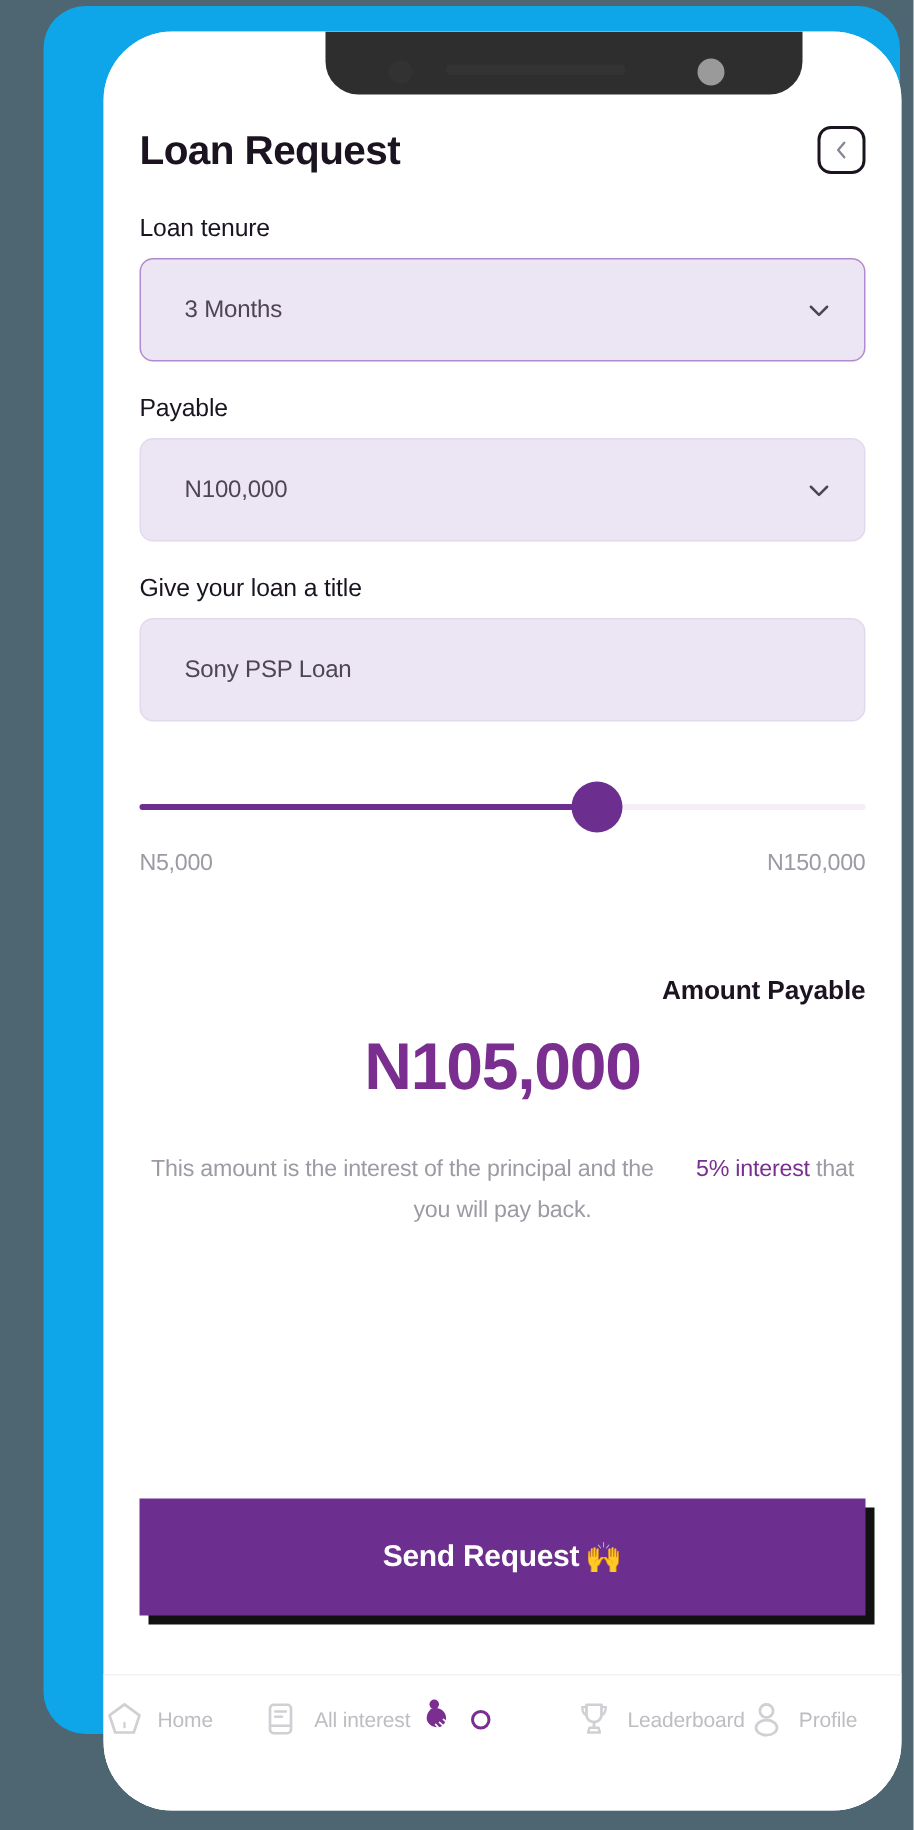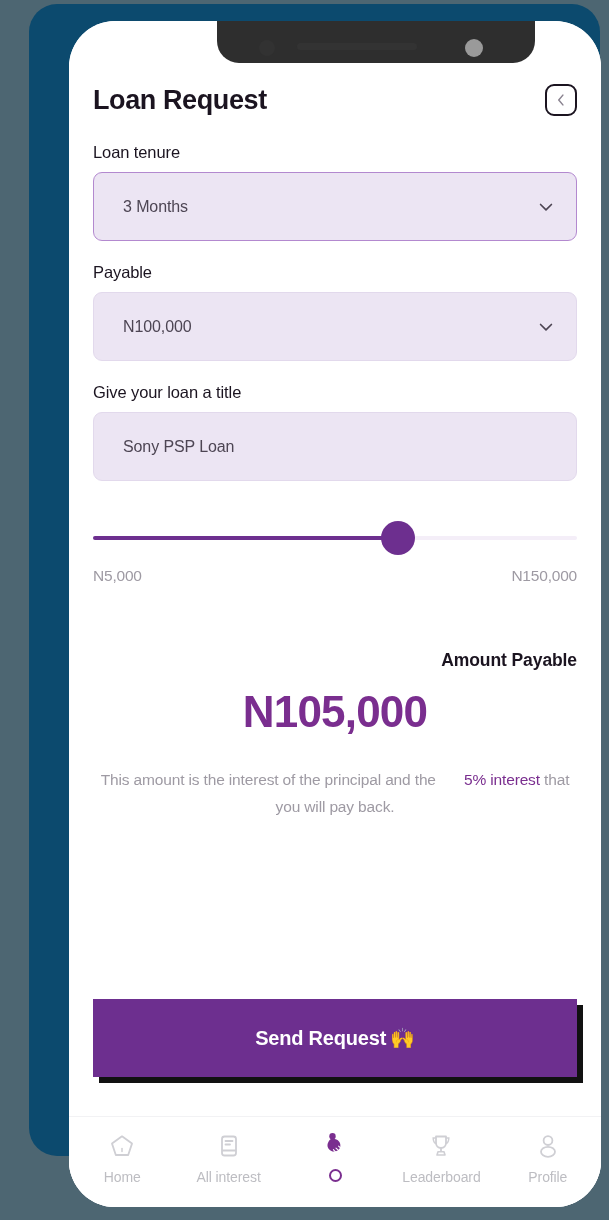--- a/index.html
+++ b/index.html
@@ -16,21 +16,21 @@
     -webkit-font-smoothing: antialiased;
   }
 
   
   .phone-frame {
     position: absolute;
     left: 29px;
     top: 4px;
     width: 571px;
     height: 1152px;
-    background: #0c4a6e;
+    background: #0ea5e9;
     border-radius: 28px;
   }
 
   .phone-screen {
     position: absolute;
     left: 40px;
     top: 17px;
     width: 532px;
     height: 1186px;
     background: #ffffff;
@@ -299,21 +299,21 @@
     background: #ffffff;
     border-top: 1.5px solid #f2f2f4;
     display: flex;
     align-items: flex-start;
     padding-top: 14px;
   }
 
   .nav-item {
     flex: 1;
     display: flex;
-    flex-direction: column;
+    flex-direction: row;
     align-items: center;
     gap: 8px;
     cursor: pointer;
   }
 
   .nav-icon {
     height: 30px;
     display: flex;
     align-items: center;
     justify-content: center;

